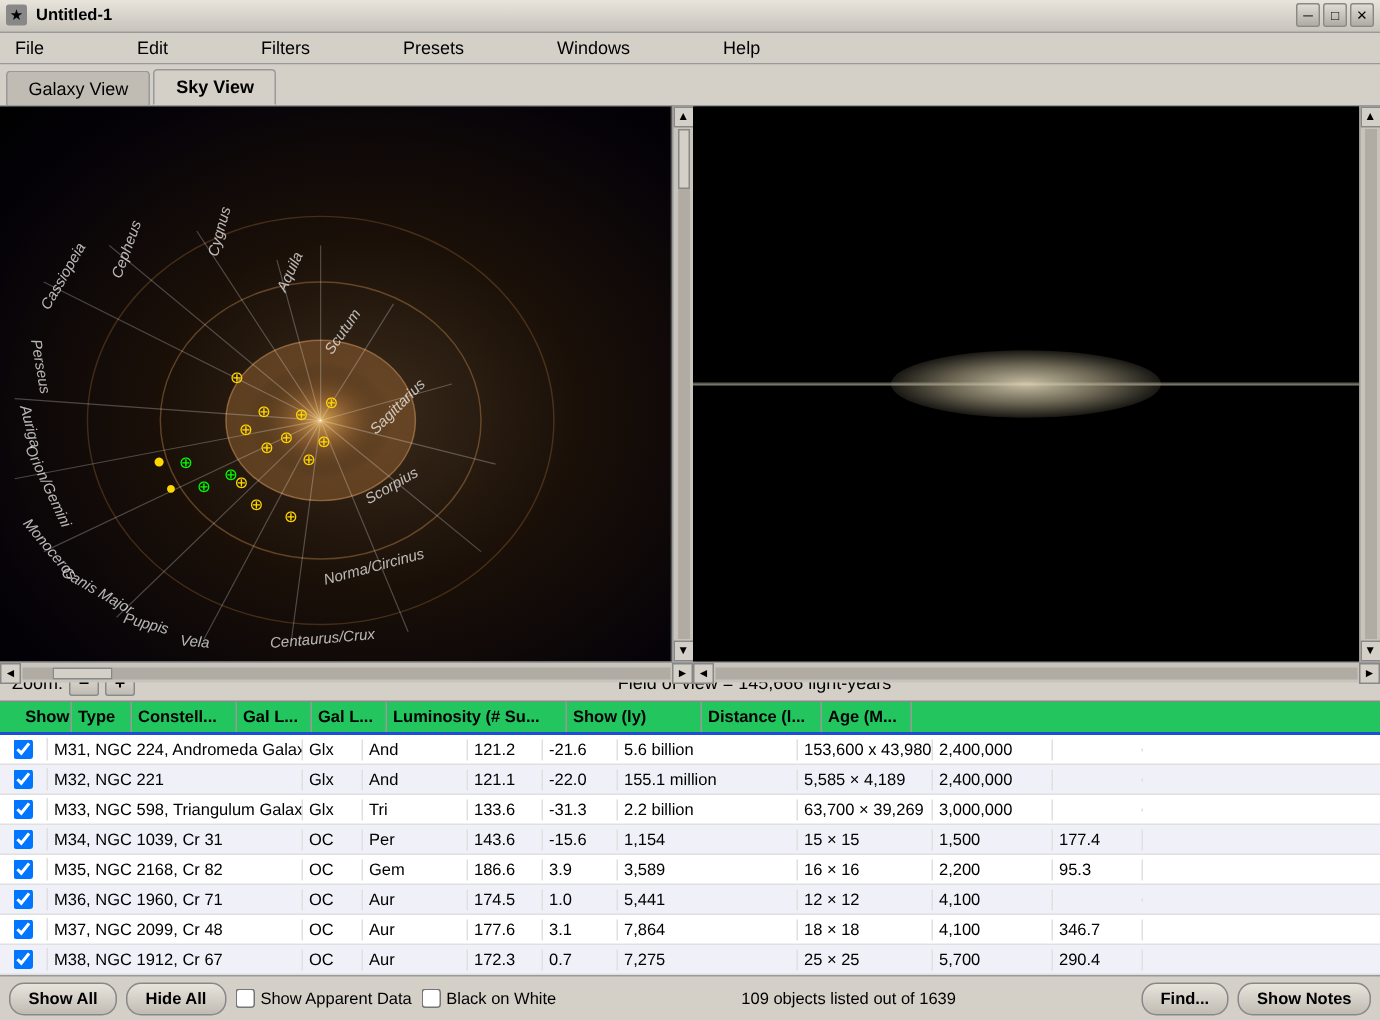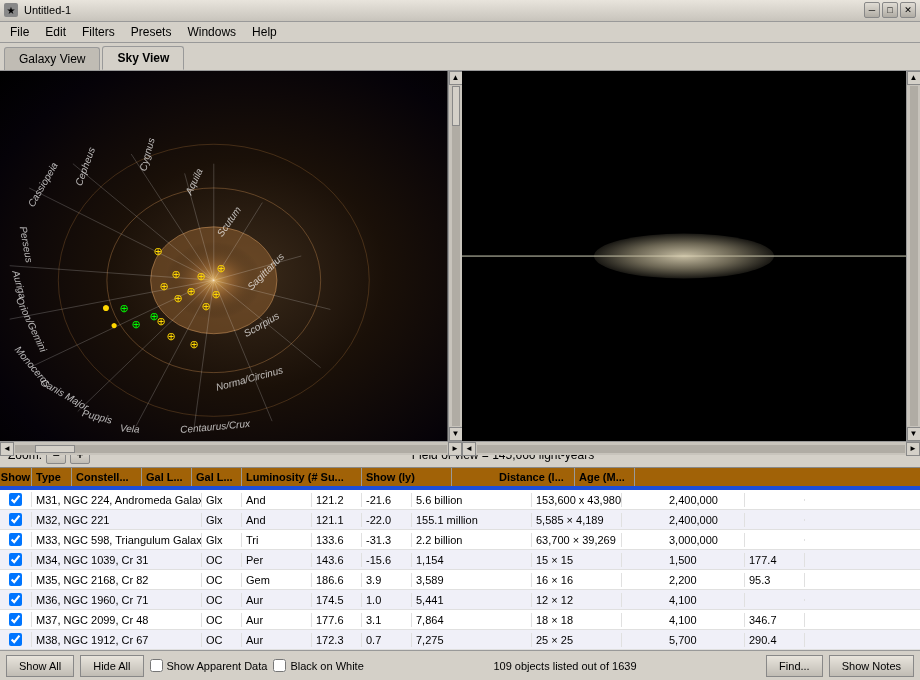--- a/index.html
+++ b/index.html
@@ -16,40 +16,41 @@
       user-select: none;
     }
     .title-bar-icon {
       width: 14px; height: 14px;
       background: #888;
       border-radius: 2px;
       margin-right: 6px;
       font-size: 10px;
       display: flex; align-items: center; justify-content: center;
     }
-    .title-bar-title { flex: 1; font-size: 11px; font-weight: normal; }
+    .title-bar-title { flex: 1; font-size: 11px; font-weight: bold; }
     .title-bar-buttons { display: flex; gap: 2px; }
     .title-btn {
       width: 16px; height: 16px;
       background: linear-gradient(to bottom, #e0dcd4, #b0aca4);
       border: 1px solid #888;
       border-radius: 2px;
       font-size: 9px;
       display: flex; align-items: center; justify-content: center;
       cursor: pointer;
     }
 
     
     .menu-bar {
       background: #d4d0c8;
       height: 22px;
       display: flex;
       align-items: center;
       padding: 0 2px;
       border-bottom: 1px solid #999;
+      gap: 46px;
     }
     .menu-item {
       padding: 2px 8px;
       font-size: 12px;
       cursor: pointer;
       height: 100%;
       display: flex; align-items: center;
     }
 
     
@@ -166,23 +167,24 @@
     }
     .fov-text { flex: 1; text-align: center; font-size: 12px; }
 
     
     .data-section {
       background: #fff;
       flex: 1;
     }
     .table-header {
       display: flex;
-      background: #a16207;
-      border-bottom: 4px solid #1d4ed8;
+      background: #22c55e;
+      border-bottom: 2px solid #1d4ed8;
       height: 22px;
+      padding-left: 16px;
     }
     .th {
       padding: 2px 4px;
       font-size: 11px;
       font-weight: bold;
       border-right: 1px solid #999;
       display: flex; align-items: center;
       white-space: nowrap;
       overflow: hidden;
     }
@@ -208,42 +210,42 @@
 
     
     .col-show { width: 32px; flex-shrink: 0; justify-content: center; }
     .col-name { width: 170px; flex-shrink: 0; }
     .col-type { width: 40px; flex-shrink: 0; }
     .col-const { width: 70px; flex-shrink: 0; }
     .col-gal1 { width: 50px; flex-shrink: 0; }
     .col-gal2 { width: 50px; flex-shrink: 0; }
     .col-lum { width: 120px; flex-shrink: 0; }
     .col-size { width: 90px; flex-shrink: 0; }
-    .col-dist { width: 80px; flex-shrink: 0; margin-left: 43px; }
+    .col-dist { width: 80px; flex-shrink: 0; }
     .col-age { width: 60px; flex-shrink: 0; }
 
     
     .bottom-bar {
       height: 30px;
       background: #d4d0c8;
       border-top: 1px solid #999;
       display: flex;
       align-items: center;
       padding: 0 6px;
       gap: 6px;
     }
     .bottom-btn {
       height: 22px;
       padding: 0 12px;
       background: linear-gradient(to bottom, #e8e4dc, #c0bcb4);
       border: 1px solid #888;
-      border-radius: 0;
+      border-radius: 10px;
       font-size: 11px;
       cursor: pointer;
-      display: flex; align-items: center;
+      display: flex; align-items: center; font-weight: bold;
     }
     .checkbox-label {
       display: flex; align-items: center; gap: 4px;
       font-size: 11px; cursor: pointer;
     }
     .status-text { flex: 1; text-align: center; font-size: 11px; }
 
     
     .view-container {
       display: flex;

